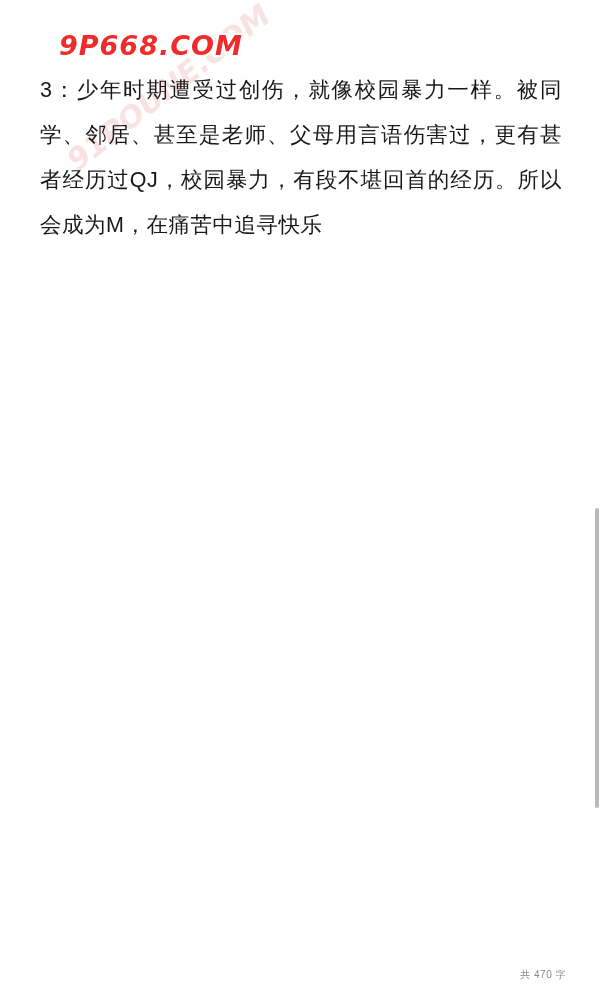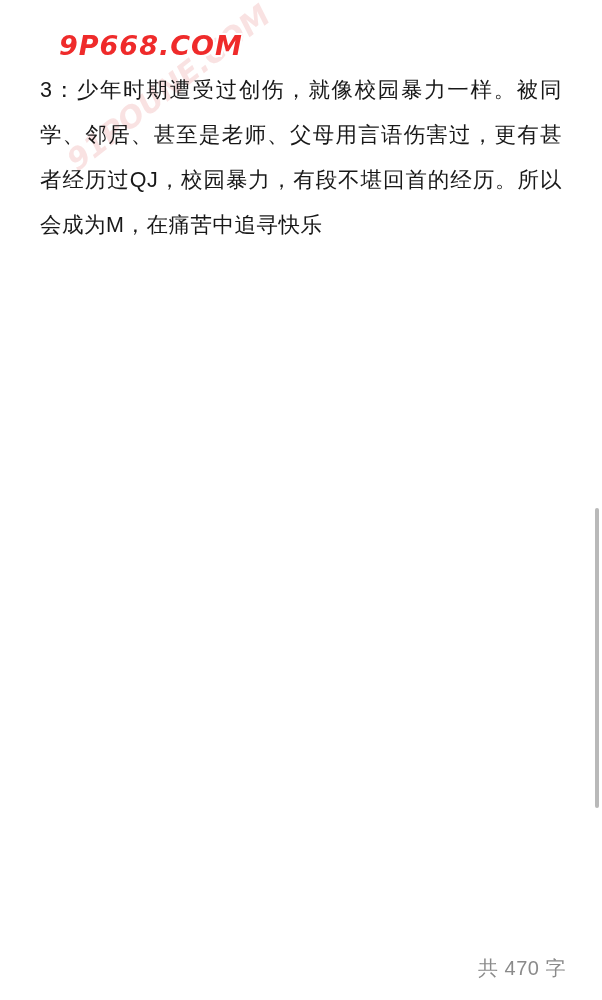--- a/index.html
+++ b/index.html
@@ -97,21 +97,21 @@
     height: 300px;
     background: #b9b9b9;
     border-radius: 2px;
   }
 
   
   .footer {
     position: absolute;
     right: 36px;
     bottom: 18px;
-    font-size: 20px;
+    font-size: 10px;
     color: #8a8a8a;
     letter-spacing: 0.5px;
   }
 </style>
 </head>
 <body>
 
 <div class="page">
 
   <div class="diag-watermark">91POUNE.COM</div>

